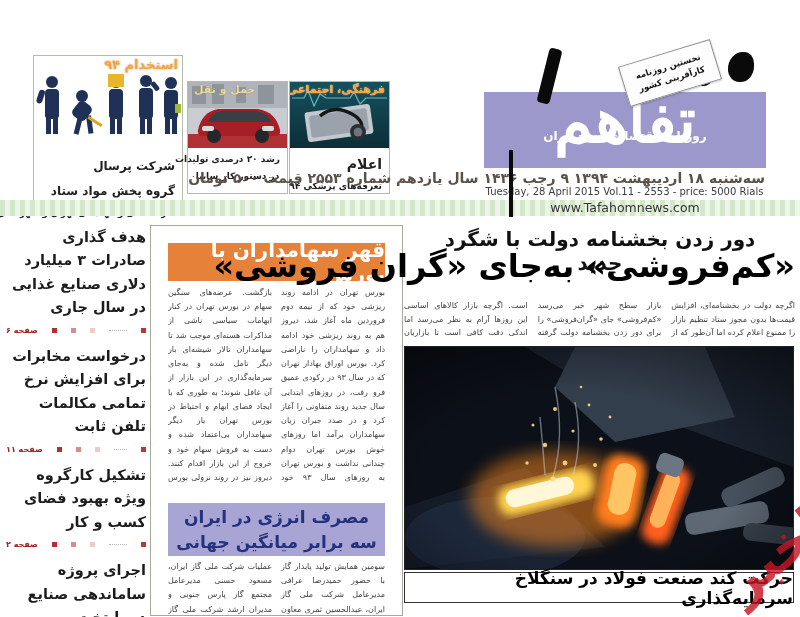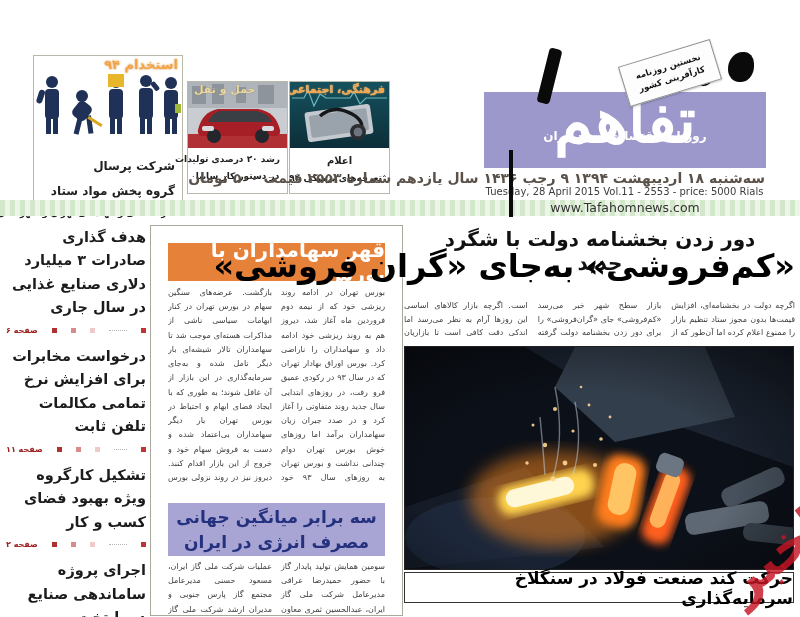--- a/index.html
+++ b/index.html
@@ -159,21 +159,21 @@
         <rect x="16" y="26" width="66" height="30" rx="3" fill="#c3c9cf" transform="rotate(-8 49 41)"></rect>
         <rect x="20" y="30" width="58" height="22" rx="2" fill="#9aa2ab" transform="rotate(-8 49 41)"></rect>
         <path d="M30 34 Q44 22 62 32 Q76 40 70 50" fill="none" stroke="#15171a" stroke-width="3.4"></path>
         <circle cx="68" cy="50" r="8" fill="#2a2d31"></circle>
           <circle cx="68" cy="50" r="4.5" fill="#6d7артист"></circle>
           <circle cx="68" cy="50" r="4.5" fill="#6d7480"></circle>
       </svg>
       <div class="promo-title outline-orange" style="font-size:11px;">فرهنگی، اجتماعی</div>
     </div>
     <div class="promo-lines center">
-      <div class="pl" style="font-size:10px;">اعلام</div>
+      <div class="pl" style="font-size:14px;text-align:right;">اعلام</div>
       <div class="pl" style="font-size:9px;">تعرفه‌های پزشکی ۹۴</div>
     </div>
   </div>
 
   <div class="banner"></div>
   <div class="ink-stroke" style="left:543px; top:48px; width:13px; height:56px; transform:rotate(14deg); border-radius:4px;"></div>
   <div class="ink-dot" style="left:694px; top:62px; width:20px; height:24px;"></div>
   <div class="ink-dot" style="left:728px; top:52px; width:26px; height:30px;"></div>
   <div class="logo-word">تفاهم</div>
   <div class="alef"></div>
@@ -227,22 +227,22 @@
     </div>
 
   </div>
 
   <div class="midbox">
     <div class="bourse-banner">
       <span>قهر سهامداران با بورس</span>
     </div>
     <div class="artbody bourse-body">بورس تهران در ادامه روند ریزشی خود که از نیمه دوم فروردین ماه آغاز شد، دیروز هم به روند ریزشی خود ادامه داد و سهامداران را ناراضی کرد. بورس اوراق بهادار تهران که در سال ۹۳ در رکودی عمیق فرو رفت، در روزهای ابتدایی سال جدید روند متفاوتی را آغاز کرد و در صدد جبران زیان سهامداران برآمد اما روزهای خوش بورس تهران دوام چندانی نداشت و بورس تهران به روزهای سال ۹۳ خود بازگشت. عرضه‌های سنگین سهام در بورس تهران در کنار ابهامات سیاسی ناشی از مذاکرات هسته‌ای موجب شد تا سهامداران تالار شیشه‌ای بار دیگر تامل شده و به‌جای سرمایه‌گذاری در این بازار از آن غافل شوند؛ به طوری که با ایجاد فضای ابهام و احتیاط در بورس تهران بار دیگر سهامداران بی‌اعتماد شده و دست به فروش سهام خود و خروج از این بازار اقدام کنند. دیروز نیز در روند نزولی بورس تهران ادامه پیدا کرد و سهامداران شاهد افت شدید و کاهش تقاضا بودند به طوری که در نهایت شاخص بورس با افت ۶۲۲ واحدی تا مرز ۶۵ هزار واحد عقب‌نشینی کرد. روزهای گذشته حقوقی‌ها با احتیاط بیشتری نسبت به خرید و فروش سهم اقدام کردند و این حقیقی‌ها بودند که روند بازار را در دست گرفتند؛ به طوری که در سهم‌هایی همچون بانک صادرات ایران، خودرو، پالایشگاه بندرعباس، اصفهان و بانک حقیقی‌ها بیشتر در خرید و فروش مشارکت داشتند. همچنین در میان معاملات ترجیحی خبری مبنی بر عرضه اولیه پتروشیمی مبین در معاملات منتشر شد که همین موضوع به فروش سهم از سوی سهامداران به منظور تجهیز نقدینگی برای خرید عرضه اولیه و در نهایت نزول بیشتر بورس انجامید. پیش از این اعتراضات گسترده‌ای از سوی سهامداران برای عرضه‌های اولیه صورت گرفت و قرار بود تا با بهبود نیافتن اوضاع بورس عرضه اولیه‌ای در بازار صورت نگیرد. با این حال در بازار دیروز اکثر شرکت‌ها منفی شدند و شرکت‌های کشتیرانی، بانک پاسارگاد، تاپیکو، بانک ملت، پالایشگاه اصفهان، بانک صادرات، پالایشگاه بندرعباس، بانک تجارت، مخابرات و ارتباطات سیار بیشترین تاثیر را در افت شاخص بورس گذاشتند.</div>
     <div class="energy-banner">
+      <span>مصرف انرژی در ایران</span>
       <span>سه برابر میانگین جهانی</span>
-      <span>مصرف انرژی در ایران</span>
     </div>
     <div class="artbody energy-body">
       <span>سومین همایش تولید پایدار گاز با حضور حمیدرضا عراقی مدیرعامل شرکت ملی گاز ایران، عبدالحسین ثمری معاون عملیات شرکت ملی گاز ایران، مسعود حسنی مدیرعامل مجتمع گاز پارس جنوبی و مدیران ارشد شرکت ملی گاز ایران و سایر شرکت‌های تابع وزارت نفت به میزبانی مجتمع گاز پارس جنوبی برگزار شد. مدیرعامل شرکت ملی گاز ایران در سومین همایش تولید پایدار گاز، بر حفظ تاسیسات از طریق به‌کارگیری و هماهنگی با سازمان به منظور تحقق تولید پایدار گاز در کشور تاکید کرد.</span>
       
     </div>
   </div>
 
   <div class="kicker">دور زدن بخشنامه دولت با شگرد جدید</div>
   <div class="headline">«کم‌فروشی» به‌جای «گران فروشی»</div>
   <div class="story-cols">

